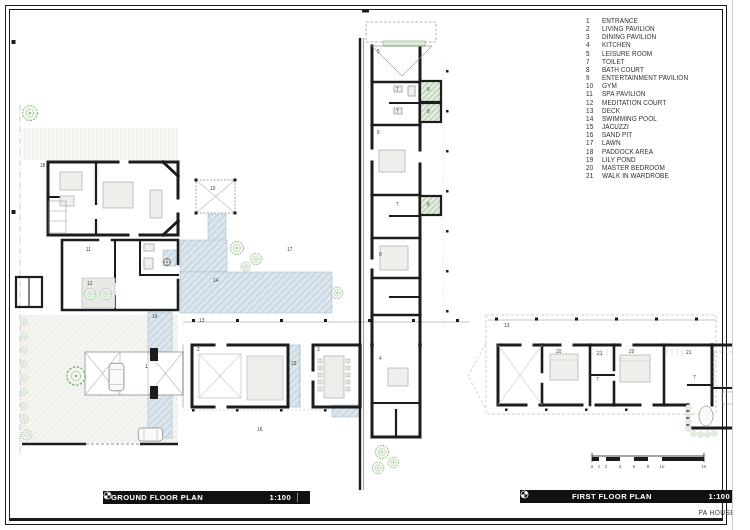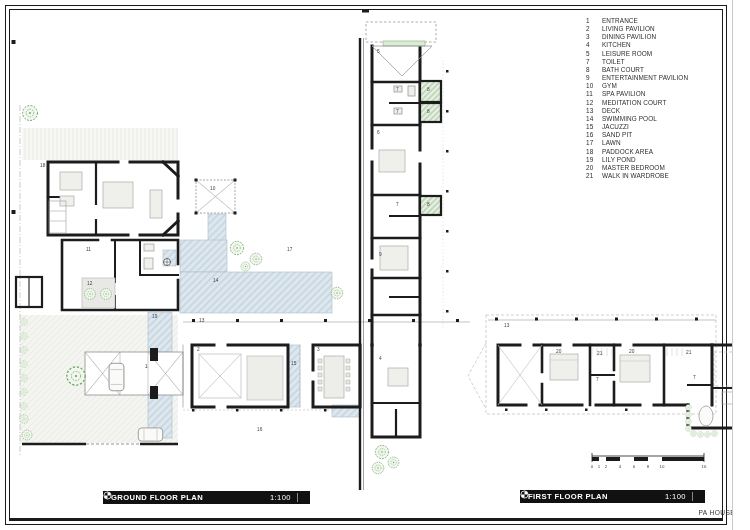--- a/index.html
+++ b/index.html
@@ -12,25 +12,25 @@
   .plan-num{font-size:4.8px;fill:#444;}
   .tick{font-size:4.4px;fill:#444;text-anchor:middle;}
   
   .legend{position:absolute;left:586px;top:17px;width:160px;}
   .lg-row{display:flex;font-size:6.4px;line-height:8.15px;color:#2b2b2b;letter-spacing:0.1px;}
   .lg-num{width:16px;flex:0 0 16px;}
   
   .tbar{position:absolute;height:13px;background:#111;color:#fff;display:flex;align-items:center;
         font-size:7.6px;font-weight:bold;letter-spacing:0.4px;}
   .tbar .tb-label{padding-left:8px;flex:1;}
-  .tbar .tb-scale{font-weight:normal;padding-right:6px;}
+  .tbar .tb-scale{font-weight:bold;padding-right:6px;}
   .tbar .tb-div{width:1px;height:9px;background:#888;margin-right:6px;}
   .tbar .tb-icon{margin-right:6px;display:flex;align-items:center;}
   .ground-bar{left:103px;top:491px;width:207px;}
-  .first-bar{left:520px;top:490px;width:185px;}
+  .first-bar{left:520px;top:490px;width:185px;padding-left:44px;}
   .project-name{position:absolute;left:650px;top:509px;width:85px;text-align:right;
                 font-size:6.6px;color:#333;letter-spacing:0.4px;}
 </style>
 </head>
 <body>
 
 <div class="sheet">
   <div class="frame-outer"></div>
   <div class="frame-inner"></div>
 

